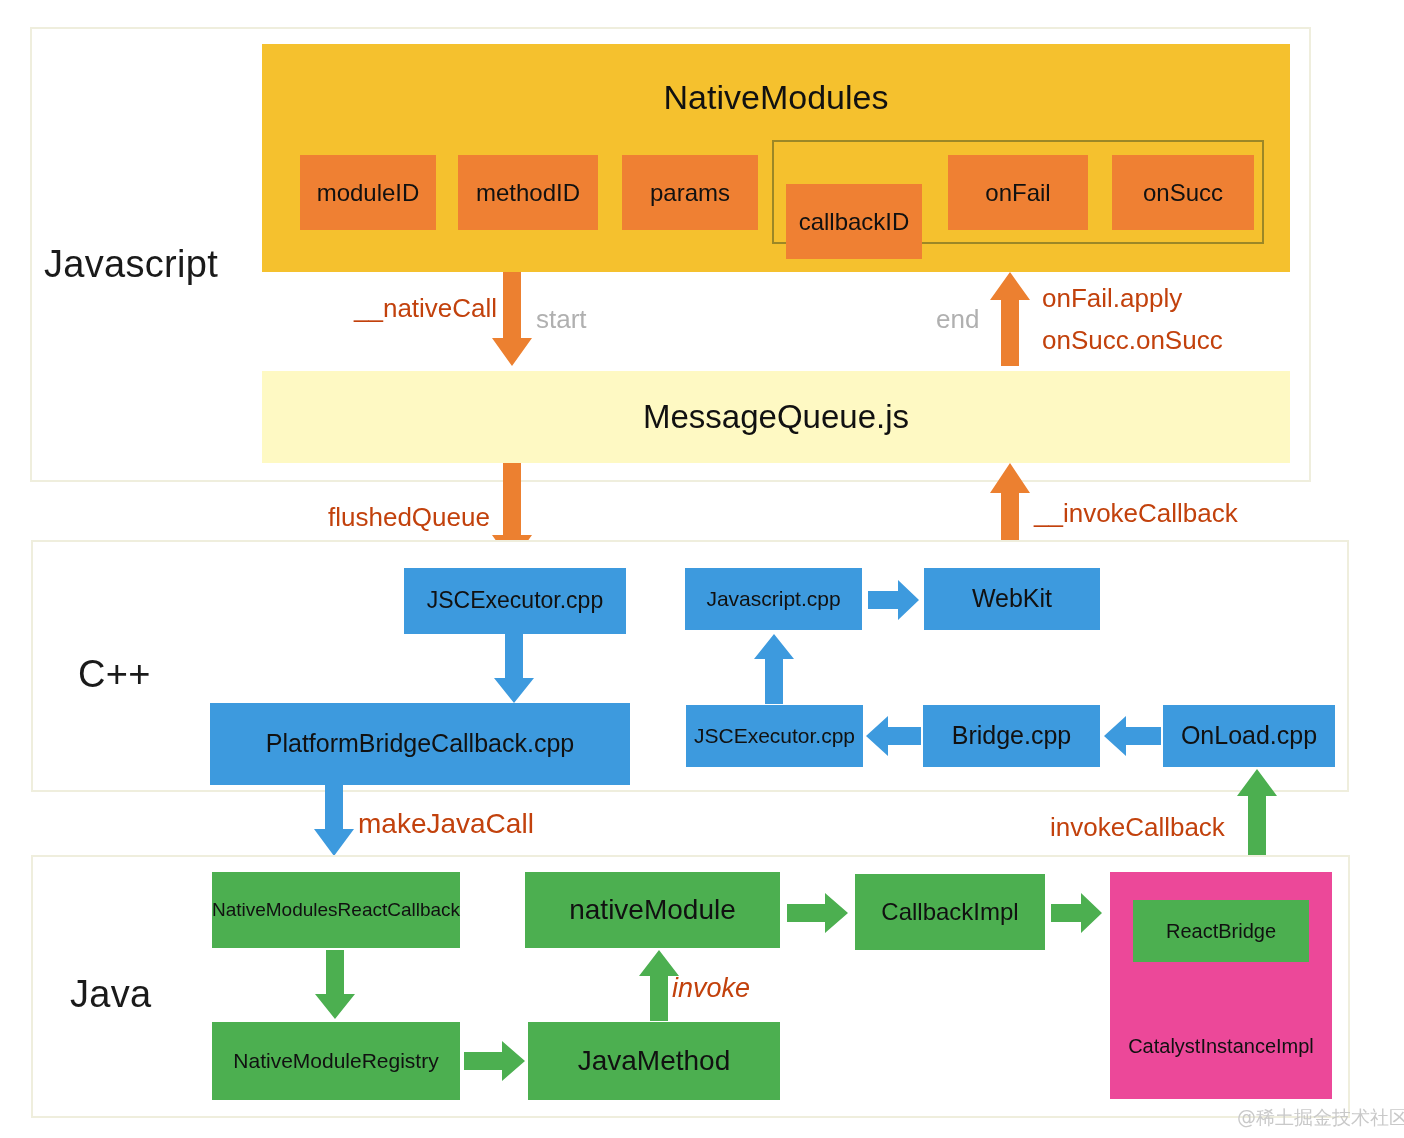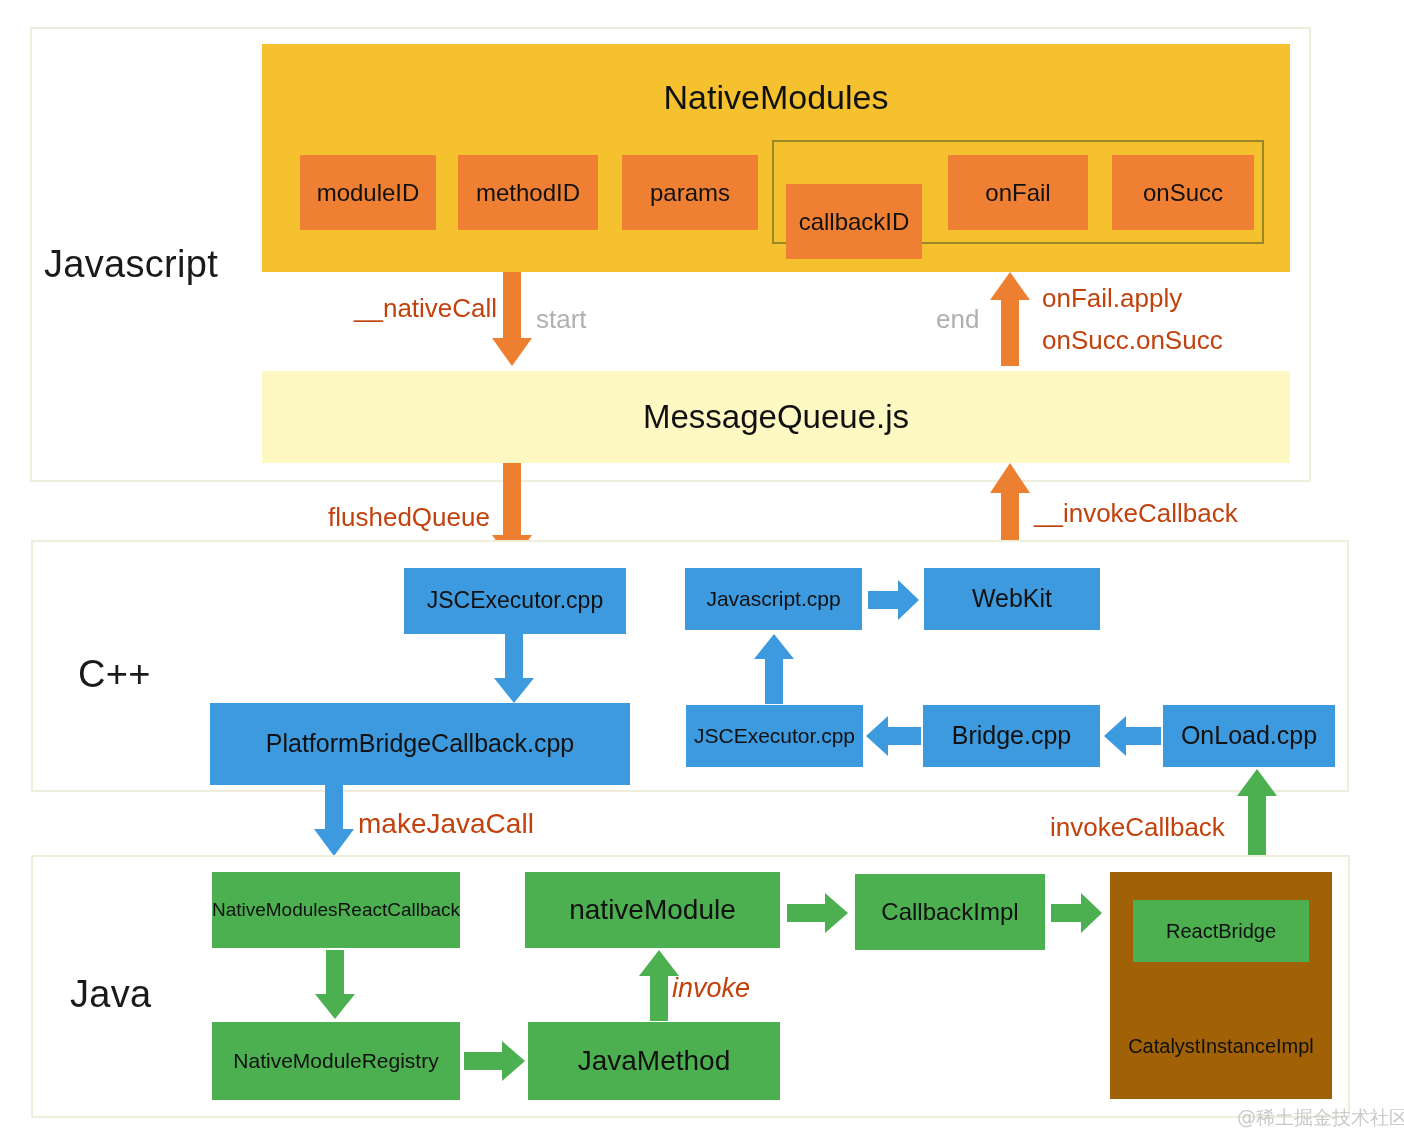--- a/index.html
+++ b/index.html
@@ -67,21 +67,21 @@
     position:absolute;
     display:flex;align-items:center;justify-content:center;
     box-sizing:border-box;
     text-align:right;
     color:#111;
     line-height:1.1;
     padding:2px 12px;
   }
   .node.blue{background:#3d9ade;}
   .node.green{background:#4caf50;}
-  .node.lightblue{background:#a16207;align-items:flex-end;justify-content:center;}
+  .node.lightblue{background:#ec4899;align-items:flex-end;justify-content:center;}
   .node.lightblue .lb-label{padding-bottom:40px;font-size:20px;}
 
   
   .arrow{position:absolute;}
   .arrow svg{display:block;overflow:visible;}
 
   
   .elabel{
     position:absolute;
     font-size:26px;

